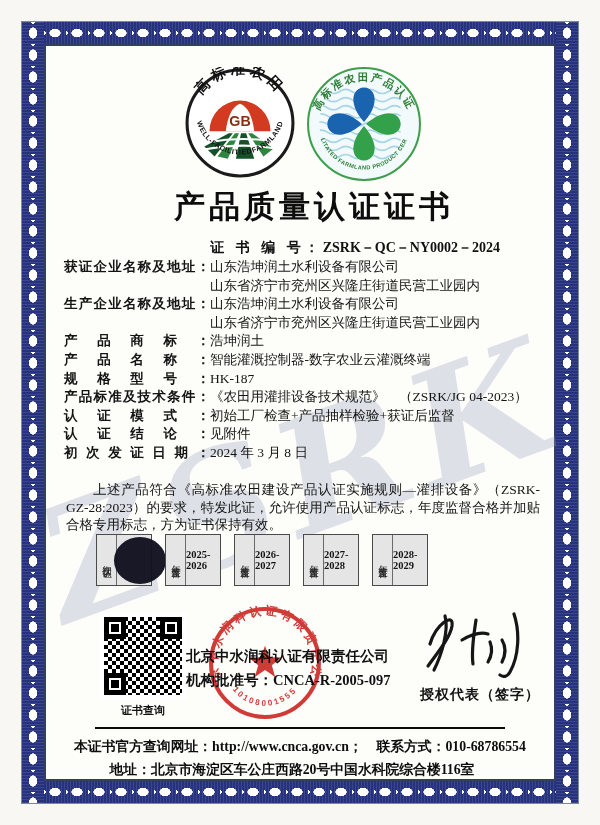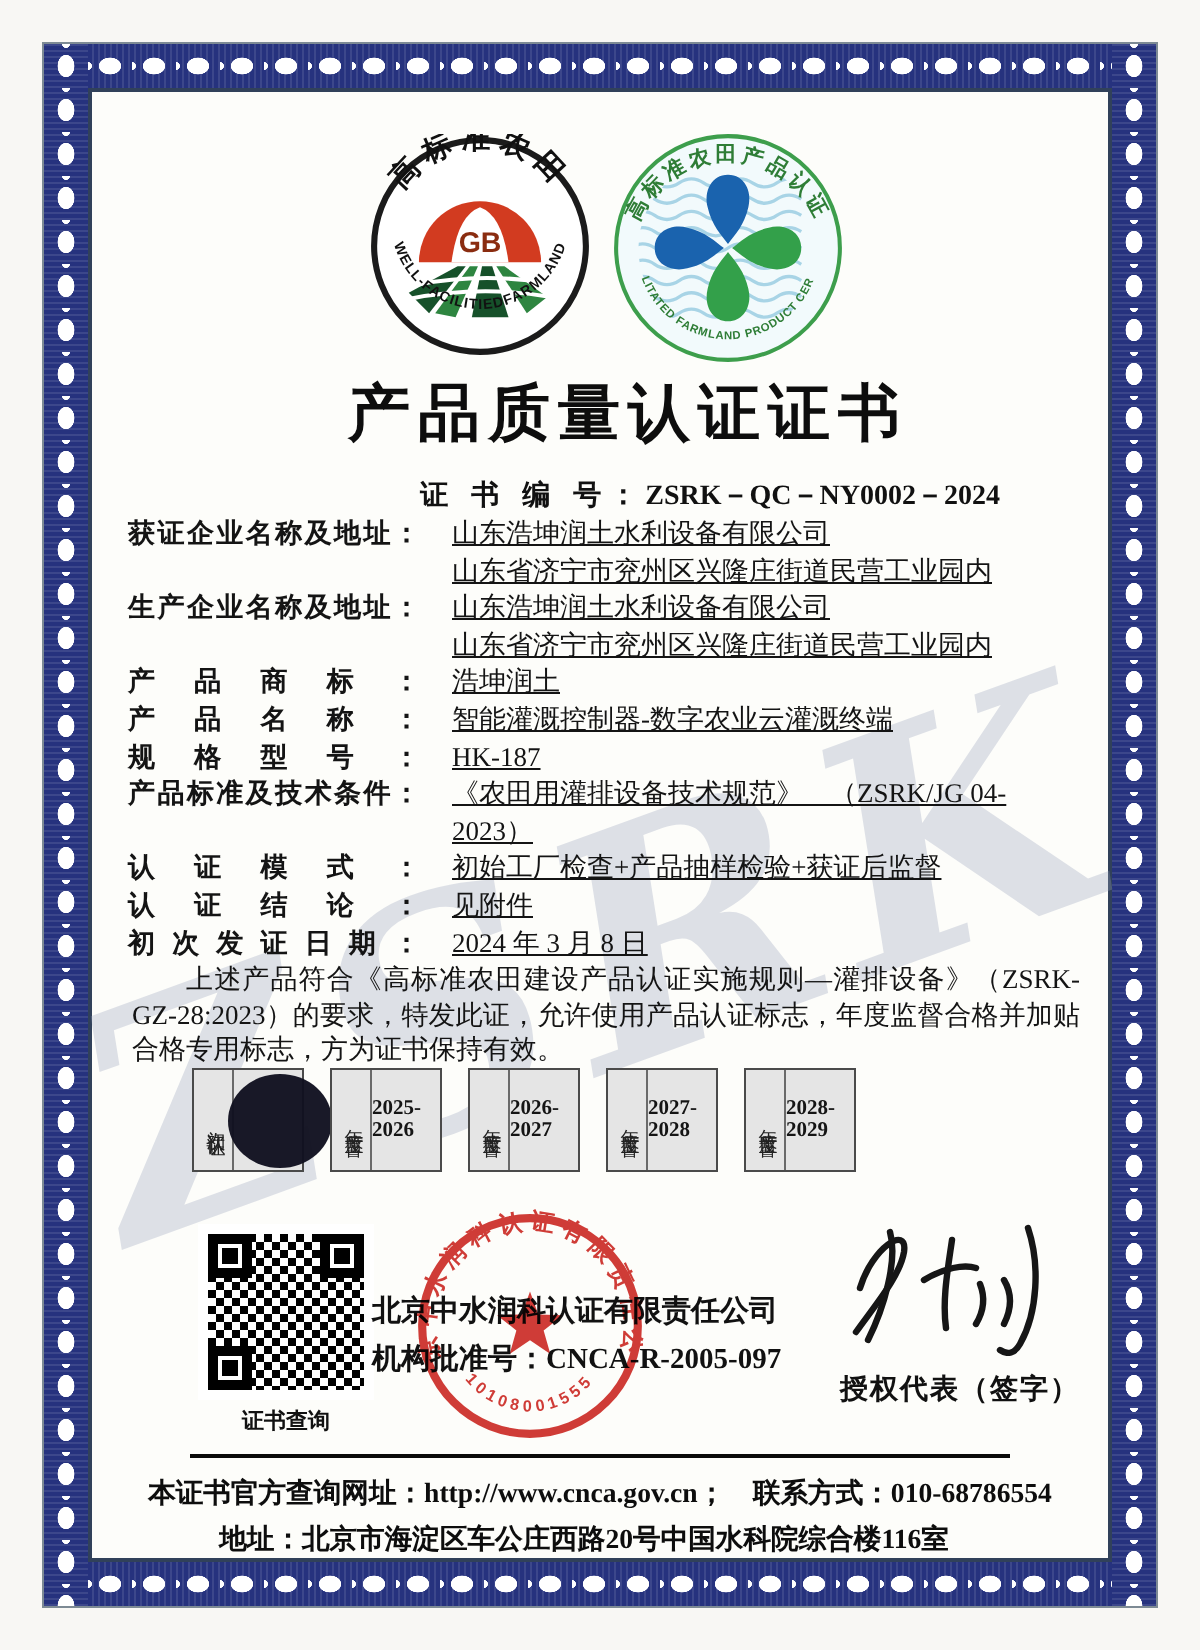--- a/index.html
+++ b/index.html
@@ -37,25 +37,25 @@
   .logo-left{left:184px;top:67px;width:112px;height:112px;}
   .logo-right{left:305px;top:65px;width:118px;height:118px;}
   .title{position:absolute;top:186px;left:0;right:0;text-align:center;
     font-family:"Liberation Sans","DejaVu Sans",sans-serif;font-weight:700;
     font-size:31px;letter-spacing:4px;color:#0d0d0d;margin-left:28px;}
   .certno{position:absolute;top:239px;right:100px;white-space:nowrap;font-size:14px;font-weight:700;color:#111;}
   .certno .cn-label{letter-spacing:4px;}
 
   
   .fields{position:absolute;left:64px;top:258px;width:478px;font-size:13.5px;color:#141414;}
-  .f-row{display:flex;line-height:18.6px;gap:16px;}
+  .f-row{display:flex;line-height:18.6px;}
   .f-label{width:146px;flex:0 0 146px;font-weight:700;text-align:justify;text-align-last:justify;
     font-family:"Liberation Serif","DejaVu Serif",serif;}
   .f-vals{flex:1;}
-  .f-val{line-height:18.6px;text-decoration:underline;}
+  .f-val{line-height:18.6px;}
 
   
   .statement{position:absolute;left:66px;top:481px;width:474px;font-size:13.5px;line-height:17.6px;
     text-indent:2em;color:#141414;text-align:justify;}
 
   
   .boxes{position:absolute;left:96px;top:534px;display:flex;gap:13px;}
   .sbox{position:relative;width:56px;height:52px;border:1.5px solid #4a4a4a;background:#e5e5e5;
     display:flex;box-sizing:border-box;}
   .sbox-side{width:19px;flex:0 0 19px;border-right:1px solid #6a6a6a;display:flex;align-items:center;justify-content:center;

